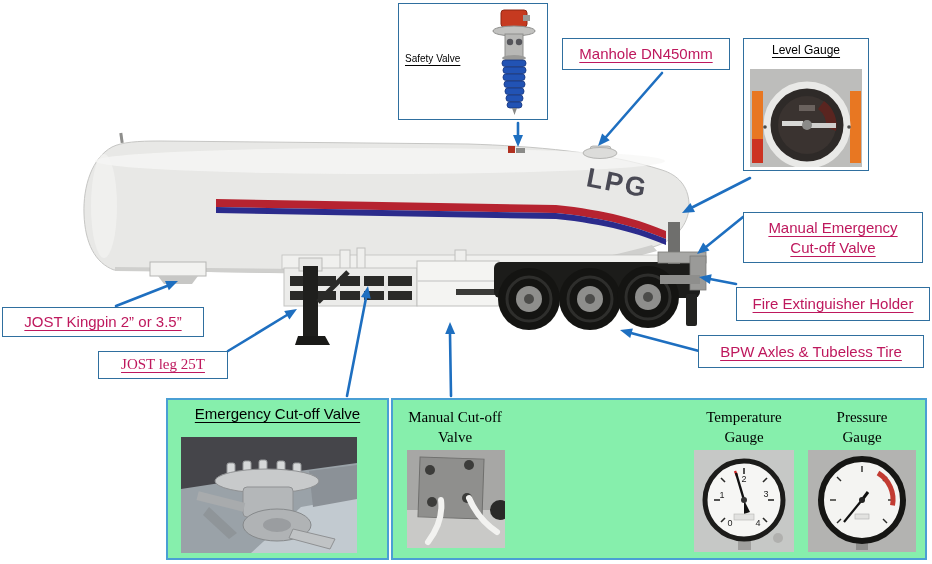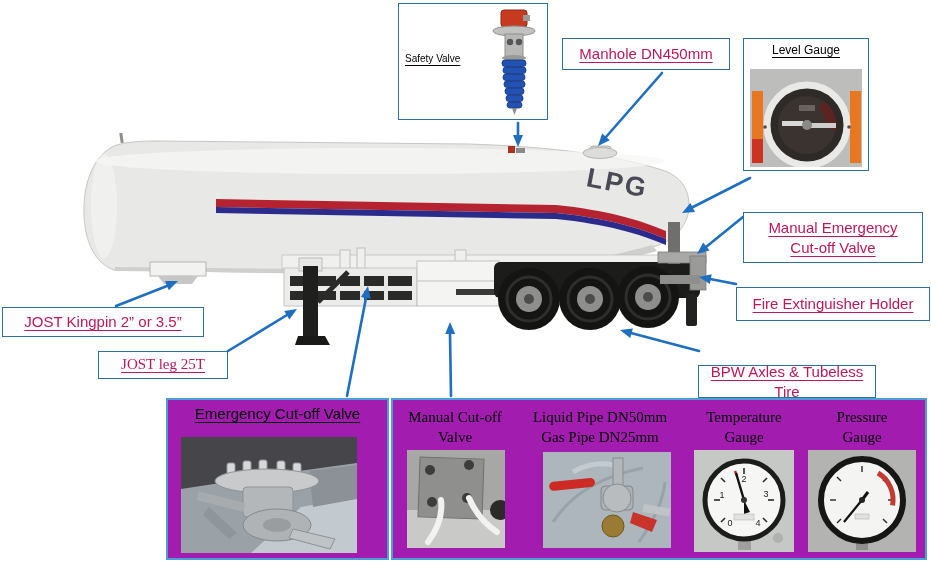--- a/index.html
+++ b/index.html
@@ -3,21 +3,21 @@
 <meta charset="utf-8">
 <style>
   html,body{margin:0;padding:0;background:#fff;}
   #canvas{position:relative;width:932px;height:564px;background:#ffffff;overflow:hidden;
           font-family:"Liberation Sans",sans-serif;color:#000;}
   #illustration{position:absolute;left:0;top:0;}
   .label-box{position:absolute;background:#fff;border:1px solid #2f6f9f;
              display:flex;align-items:center;justify-content:center;text-align:center;box-sizing:border-box;}
   .label-text{text-decoration:underline;text-underline-offset:3px;font-size:15px;line-height:1.32;
               color:#be185d;white-space:pre-line;padding:2px 4px;}
-  .big-box{position:absolute;background:#a21caf;border:2px solid #4a9fd4;box-sizing:border-box;}
+  .big-box{position:absolute;background:#86efac;border:2px solid #4a9fd4;box-sizing:border-box;}
   .col{position:absolute;top:0;height:100%;}
   .col-title{font-size:15px;line-height:20px;text-align:center;white-space:pre-line;margin-top:7px;font-family:Liberation Serif, serif;}
   .photo{position:absolute;}
   .ebox-title{position:absolute;left:0;right:0;top:5px;text-align:center;font-size:15px;
               text-decoration:underline;text-underline-offset:3px;}
   .lg-title{position:absolute;left:0;right:0;top:4px;text-align:center;font-size:12px;
             text-decoration:underline;text-underline-offset:3px;}
   .sv-title{position:absolute;left:6px;top:49px;font-size:10px;text-decoration:underline;text-underline-offset:3px;}
 </style>
 </head>
@@ -197,21 +197,21 @@
 
   <div class="label-box" style="left:743px;top:212px;width:180px;height:51px;">
     <span class="label-text">Manual Emergency
 Cut-off Valve</span>
   </div>
 
   <div class="label-box" style="left:736px;top:287px;width:194px;height:34px;">
     <span class="label-text">Fire Extinguisher Holder</span>
   </div>
 
-  <div class="label-box" style="left:698px;top:335px;width:178px;height:33px;margin-top:30px;">
+  <div class="label-box" style="left:698px;top:335px;width:226px;height:33px;">
     <span class="label-text">BPW Axles &amp; Tubeless Tire</span>
   </div>
 
   <div class="label-box" style="left:2px;top:307px;width:202px;height:30px;">
     <span class="label-text">JOST Kingpin 2” or 3.5”</span>
   </div>
 
   <div class="label-box" style="left:98px;top:351px;width:130px;height:28px;font-family:Liberation Serif, serif;">
     <span class="label-text">JOST leg 25T</span>
   </div>
@@ -252,37 +252,20 @@
         <circle cx="23" cy="20" r="5" fill="#3c3c3a"></circle>
           <circle cx="62" cy="15" r="5" fill="#3c3c3a"></circle>
         <circle cx="25" cy="52" r="5" fill="#3c3c3a"></circle>
           <circle cx="60" cy="48" r="5" fill="#3c3c3a"></circle>
         <path d="M 34,50 C 36,66 30,80 21,92" stroke="#f2f2f0" stroke-width="6" fill="none" stroke-linecap="round"></path>
         <path d="M 62,48 C 68,62 78,74 90,82" stroke="#f2f2f0" stroke-width="6" fill="none" stroke-linecap="round"></path>
         <circle cx="93" cy="60" r="10" fill="#2a2a28"></circle>
       </svg>
     </div>
 
-    <div class="col" style="left:122px;width:170px;">
-      <div class="col-title">Liquid Pipe DN50mm
-Gas Pipe DN25mm</div>
-      <svg class="photo" style="left:28px;top:52px;" width="128" height="96" viewBox="0 0 128 96">
-        <rect x="0" y="0" width="128" height="96" fill="#aeb6bd"></rect>
-        <path d="M 10,70 C 30,40 60,24 100,16" stroke="#98a2aa" stroke-width="3" fill="none"></path>
-        <path d="M 96,90 C 110,70 120,50 122,30" stroke="#98a2aa" stroke-width="3" fill="none"></path>
-        <path d="M 30,20 C 44,12 60,10 74,14" stroke="#c3cbd1" stroke-width="5" fill="none"></path>
-        <rect x="70" y="6" width="10" height="32" fill="#b4b7b9" stroke="#888b8d"></rect>
-        <rect x="58" y="34" width="32" height="24" rx="4" fill="#aeb1b3" stroke="#85888a"></rect>
-        <circle cx="74" cy="46" r="14" fill="#b9bcbe" stroke="#8a8d8f"></circle>
-        <rect x="6" y="28" width="46" height="9" rx="4.5" fill="#cc2a22" transform="rotate(-6 28 32)"></rect>
-        <circle cx="70" cy="74" r="11" fill="#9a7b33" stroke="#6f5820"></circle>
-        <path d="M 90,60 L 114,68 L 109,80 L 87,71 Z" fill="#c8342a"></path>
-        <rect x="100" y="54" width="27" height="8" fill="#c0c3c5" transform="rotate(10 112 58)"></rect>
-      </svg>
-    </div>
 
     <div class="col" style="left:296px;width:110px;">
       <div class="col-title">Temperature
 Gauge</div>
       <svg class="photo" style="left:5px;top:50px;" width="100" height="102" viewBox="0 0 100 102">
         <rect x="0" y="0" width="100" height="102" fill="#c6c8c6"></rect>
         <rect x="44" y="84" width="13" height="16" fill="#a0a09e"></rect>
         <circle cx="84" cy="88" r="5" fill="#b0b0ae"></circle>
         <circle cx="50" cy="50" r="39" fill="#f6f6f4" stroke="#1c1c1a" stroke-width="5"></circle>
         <g stroke="#2a2a28" stroke-width="1.6">

